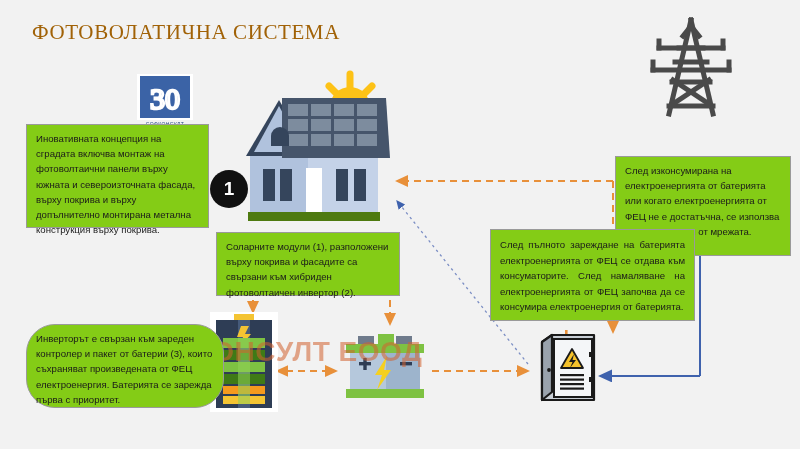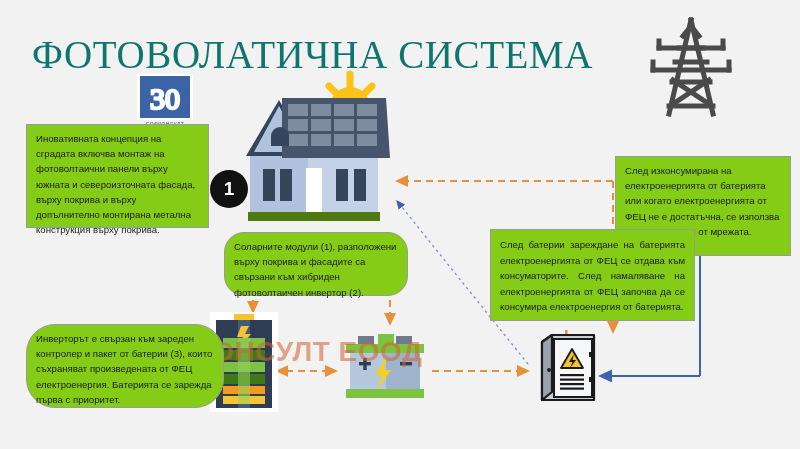--- a/index.html
+++ b/index.html
@@ -9,41 +9,40 @@
     font-family:"Liberation Sans", sans-serif;
     overflow:hidden;
     position:relative;
   }
   .stage{position:absolute;inset:0;width:800px;height:449px;}
 
   
   .title{
     position:absolute;left:32px;top:20px;
     font-family:"Liberation Serif", serif;
-    font-size:39px;letter-spacing:.6px;
-    color:#0f766e;
+    font-size:21px;letter-spacing:.6px;
+    color:#a16207;
     white-space:nowrap;
-    margin-top:12px;
   }
 
   
   .tbox{
     position:absolute;
     background:#84cc16;
     border:1px solid #9a9a9a;
     box-sizing:border-box;
     color:#1a1a1a;
     font-size:9.6px;
     line-height:15.2px;
     padding:6px 8px 6px 9px;
   }
   .tbox.justify{text-align:justify;text-align-last:left;padding:7px 9px;}
 
   #box-concept{left:26px;top:124px;width:183px;height:104px;}
-  #box-modules{left:224px;top:232px;width:184px;height:64px;border-radius:20px;}
+  #box-modules{left:216px;top:232px;width:184px;height:64px;}
   #box-grid{left:615px;top:120px;width:176px;height:100px;margin-top:36px;}
   #box-battery-use{left:490px;top:229px;width:205px;height:92px;line-height:15.6px;}
   #box-inverter{left:26px;top:324px;width:198px;height:84px;border-radius:29px;}
 
   
   .badge-one{
     position:absolute;left:210px;top:170px;width:38px;height:38px;
     border-radius:50%;background:#111111;color:#ffffff;
     font-size:19px;font-weight:700;
     display:flex;align-items:center;justify-content:center;
@@ -264,19 +263,19 @@
   </div>
 
   <div class="watermark">СОФКОНСУЛТ ЕООД</div>
 
   <div class="tbox" id="box-concept">Иновативната концепция на сградата включва монтаж на фотоволтаични панели върху южната и североизточната фасада, върху покрива и върху допълнително монтирана метална конструкция върху покрива.</div>
 
   <div class="tbox" id="box-modules">Соларните модули (1), разположени върху покрива и фасадите са свързани към хибриден фотоволтаичен инвертор (2).</div>
 
   <div class="tbox" id="box-grid">След изконсумирана на електроенергията от батерията или когато електроенергията от ФЕЦ не е достатъчна, се използва електроенергия от мрежата.</div>
 
-  <div class="tbox justify" id="box-battery-use">След батерии зареждане на батерията електроенергията от ФЕЦ се отдава към консуматорите. След намаляване на електроенергията от ФЕЦ започва да се консумира електроенергия от батерията.</div>
+  <div class="tbox justify" id="box-battery-use">След пълното зареждане на батерията електроенергията от ФЕЦ се отдава към консуматорите. След намаляване на електроенергията от ФЕЦ започва да се консумира електроенергия от батерията.</div>
 
   <div class="tbox" id="box-inverter">Инверторът е свързан към зареден контролер и пакет от батерии (3), които съхраняват произведената от ФЕЦ електроенергия. Батерията се зарежда първа с приоритет.</div>
 
   <div class="badge-one">1</div>
 
 </div>
 
 </body></html>

